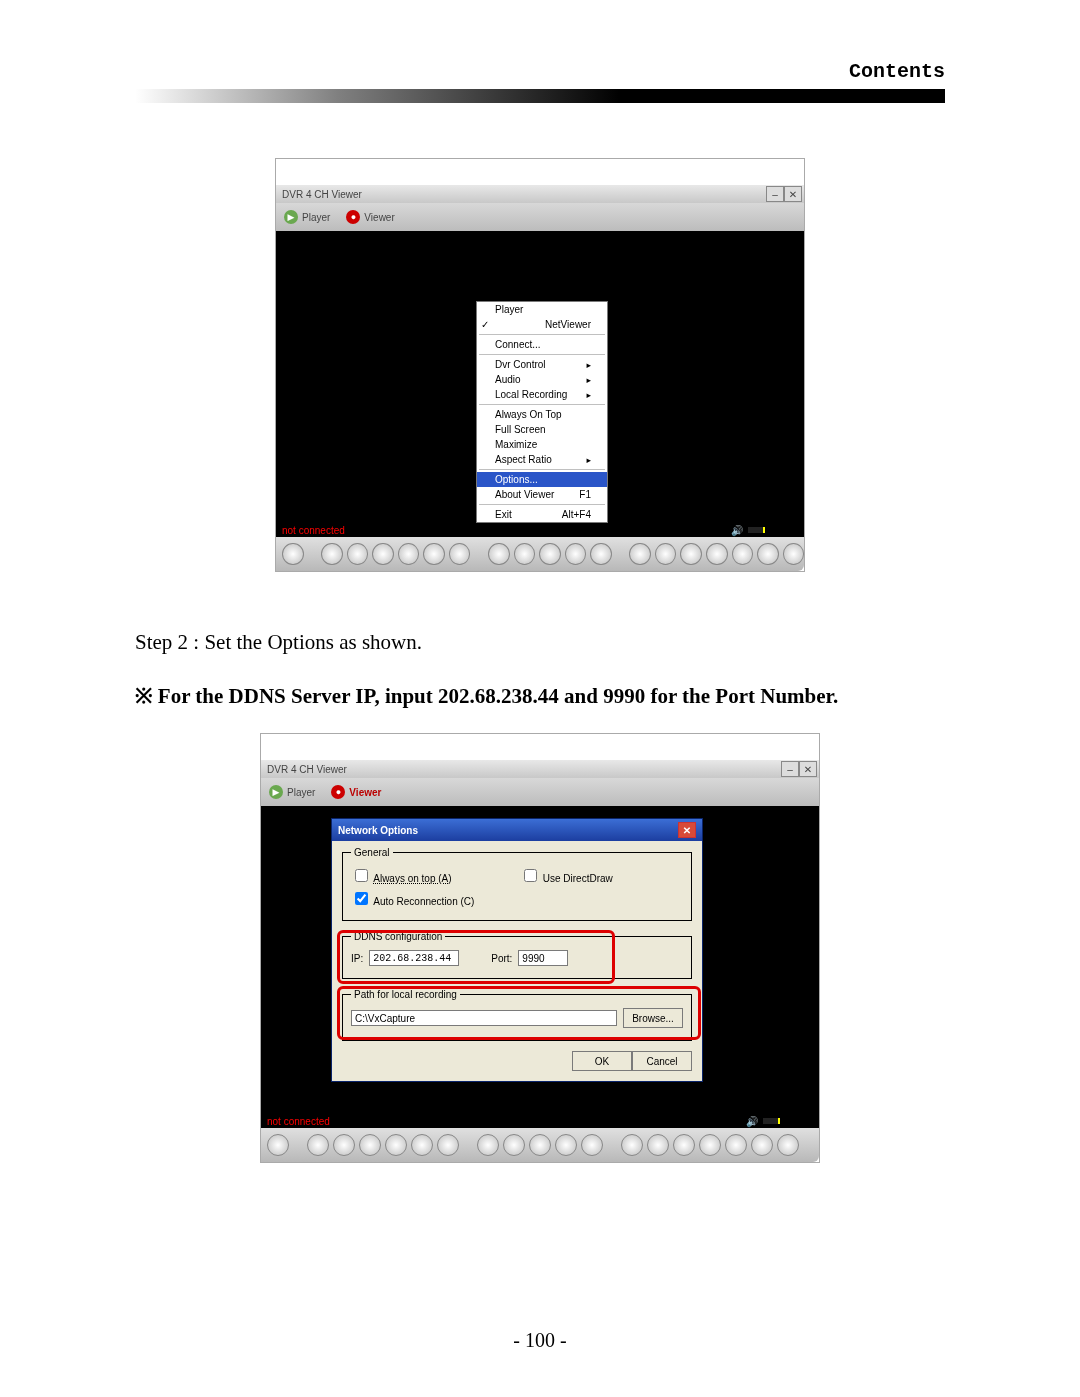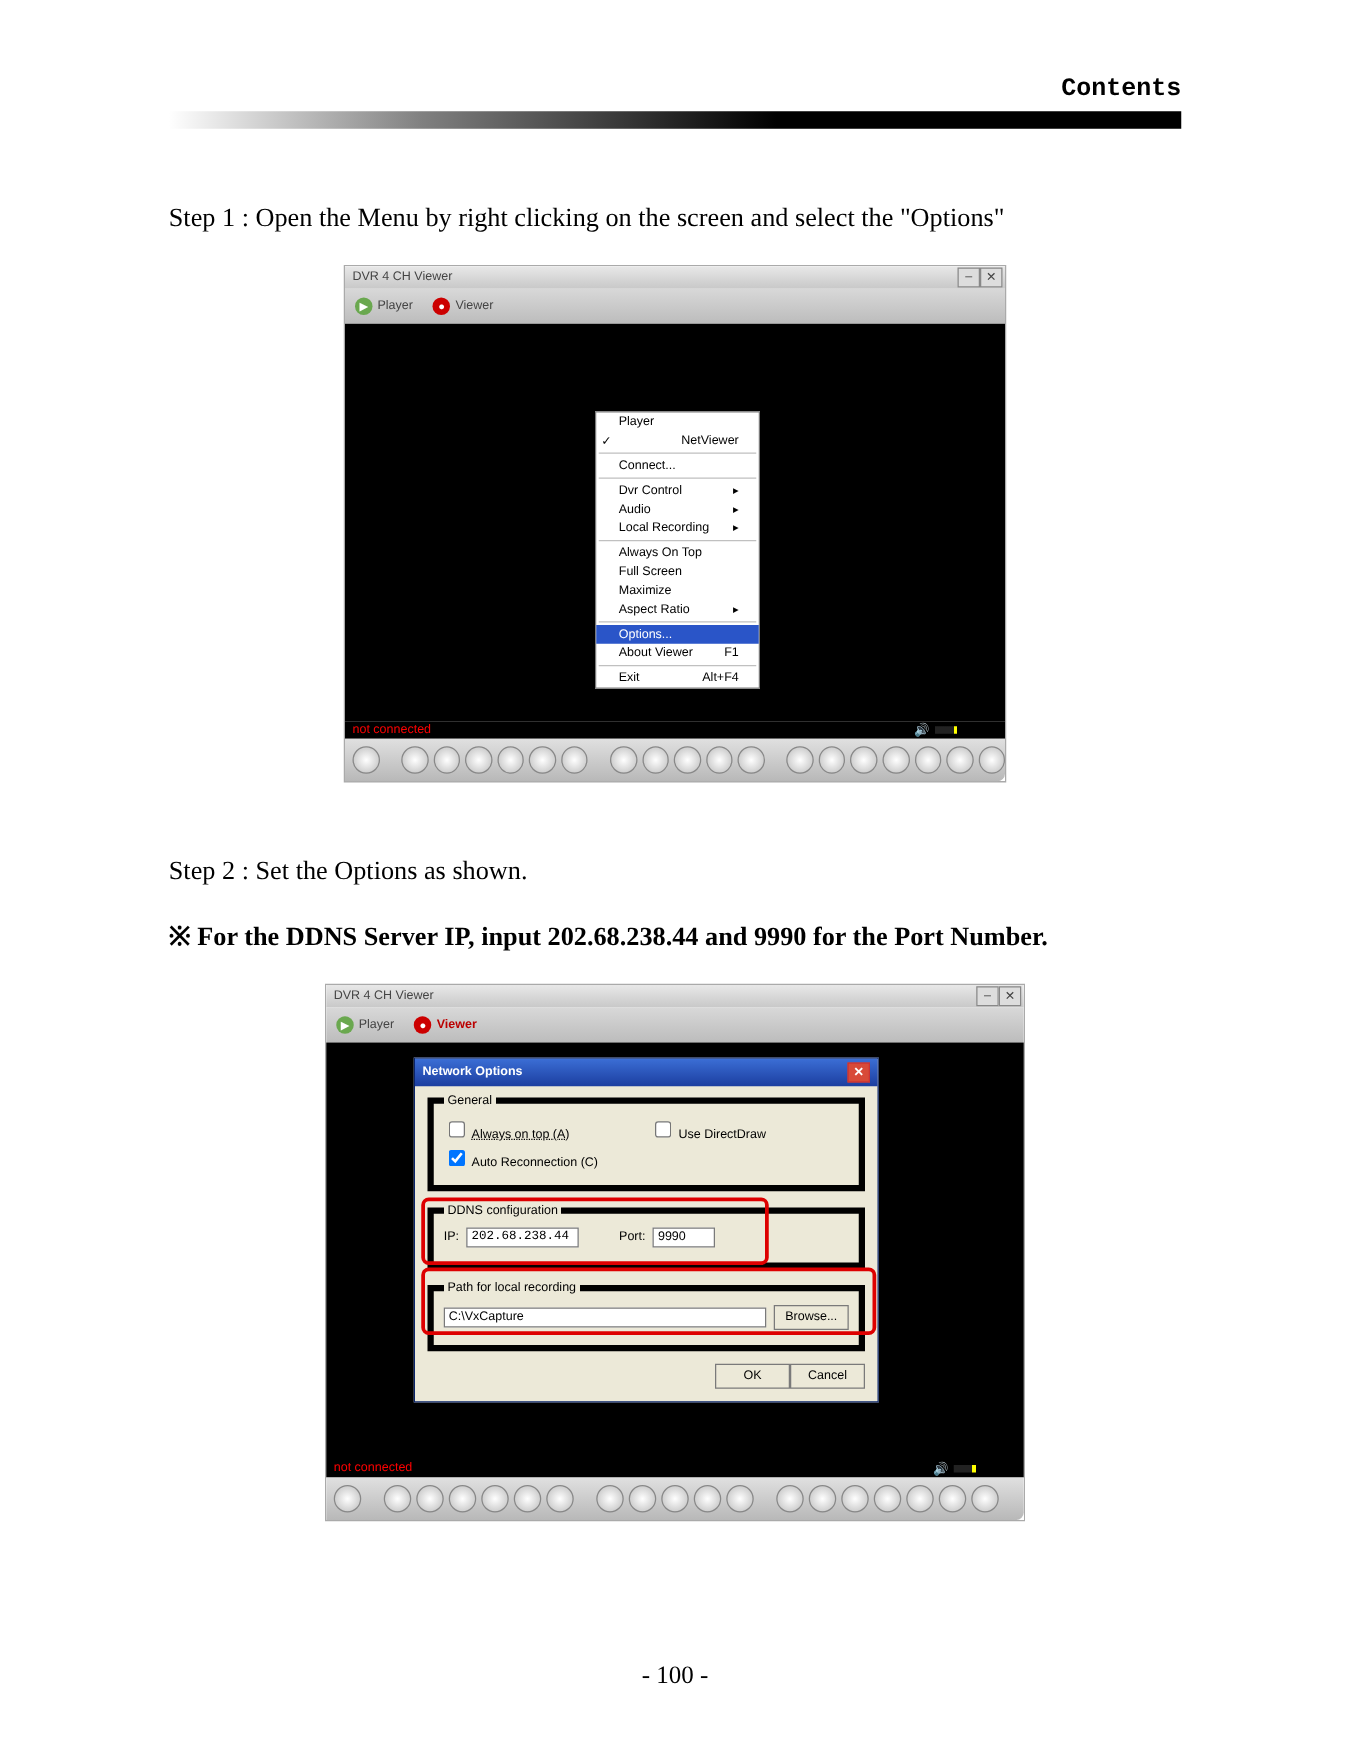--- a/index.html
+++ b/index.html
@@ -52,20 +52,21 @@
     font-family: Tahoma, Arial, sans-serif;
     font-size: 10px;
     box-shadow: 0 0 0 1px #aaa;
   }
   .titlebar {
     height: 18px;
     background: linear-gradient(#e8e8e8,#c8c8c8);
     display:flex; justify-content:space-between; align-items:center;
     padding: 0 2px 0 6px;
     color:#444;
+    margin-top:26px;
   }
   .winbtns { display:flex; gap:0; }
   .winbtn {
     width:16px; height:14px; border:1px solid #888; background:#ddd;
     display:flex; align-items:center; justify-content:center;
     font-size:10px; color:#444;
   }
   .tabbar {
     height: 28px;
     background: linear-gradient(#d8d8d8,#bcbcbc);
@@ -141,21 +142,21 @@
     padding:3px 6px;
     display:flex; justify-content:space-between; align-items:center;
   }
   .dlg-x {
     width:16px; height:14px; background:#d84a38; color:#fff;
     display:flex; align-items:center; justify-content:center;
     border:1px solid #c33; font-size:10px; font-weight:bold;
   }
   .dlg-body { padding:6px 10px 10px 10px; color:#000;}
   fieldset {
-    border:5px solid #000000;
+    border:1px solid #000000;
     margin:0 0 10px 0;
     padding: 4px 8px 8px 8px;
   }
   legend { padding:0 3px; }
   .row { display:flex; align-items:center; gap:6px; margin:4px 0; }
   .col { flex:1; }
   input[type=text].fld {
     height:16px; font-size:10px; padding:0 3px;
     background:#fff; border:1px solid #7a7a7a;
     box-sizing:border-box;
@@ -182,21 +183,20 @@
 </head>
 <body>
 
 <div class="page">
 
   <div class="header-row">
     <span>Contents</span>
   </div>
   <div class="hr-line"></div>
 
-  <div class="body-text">Step 1 : Open the Menu by right clicking on the screen and select the "Options"</div>
 
   <div class="shot1-wrap">
     <div class="shot1">
       <div class="titlebar">
         <span>DVR 4 CH Viewer</span>
         <div class="winbtns">
           <div class="winbtn">–</div>
           <div class="winbtn">✕</div>
         </div>
       </div>

